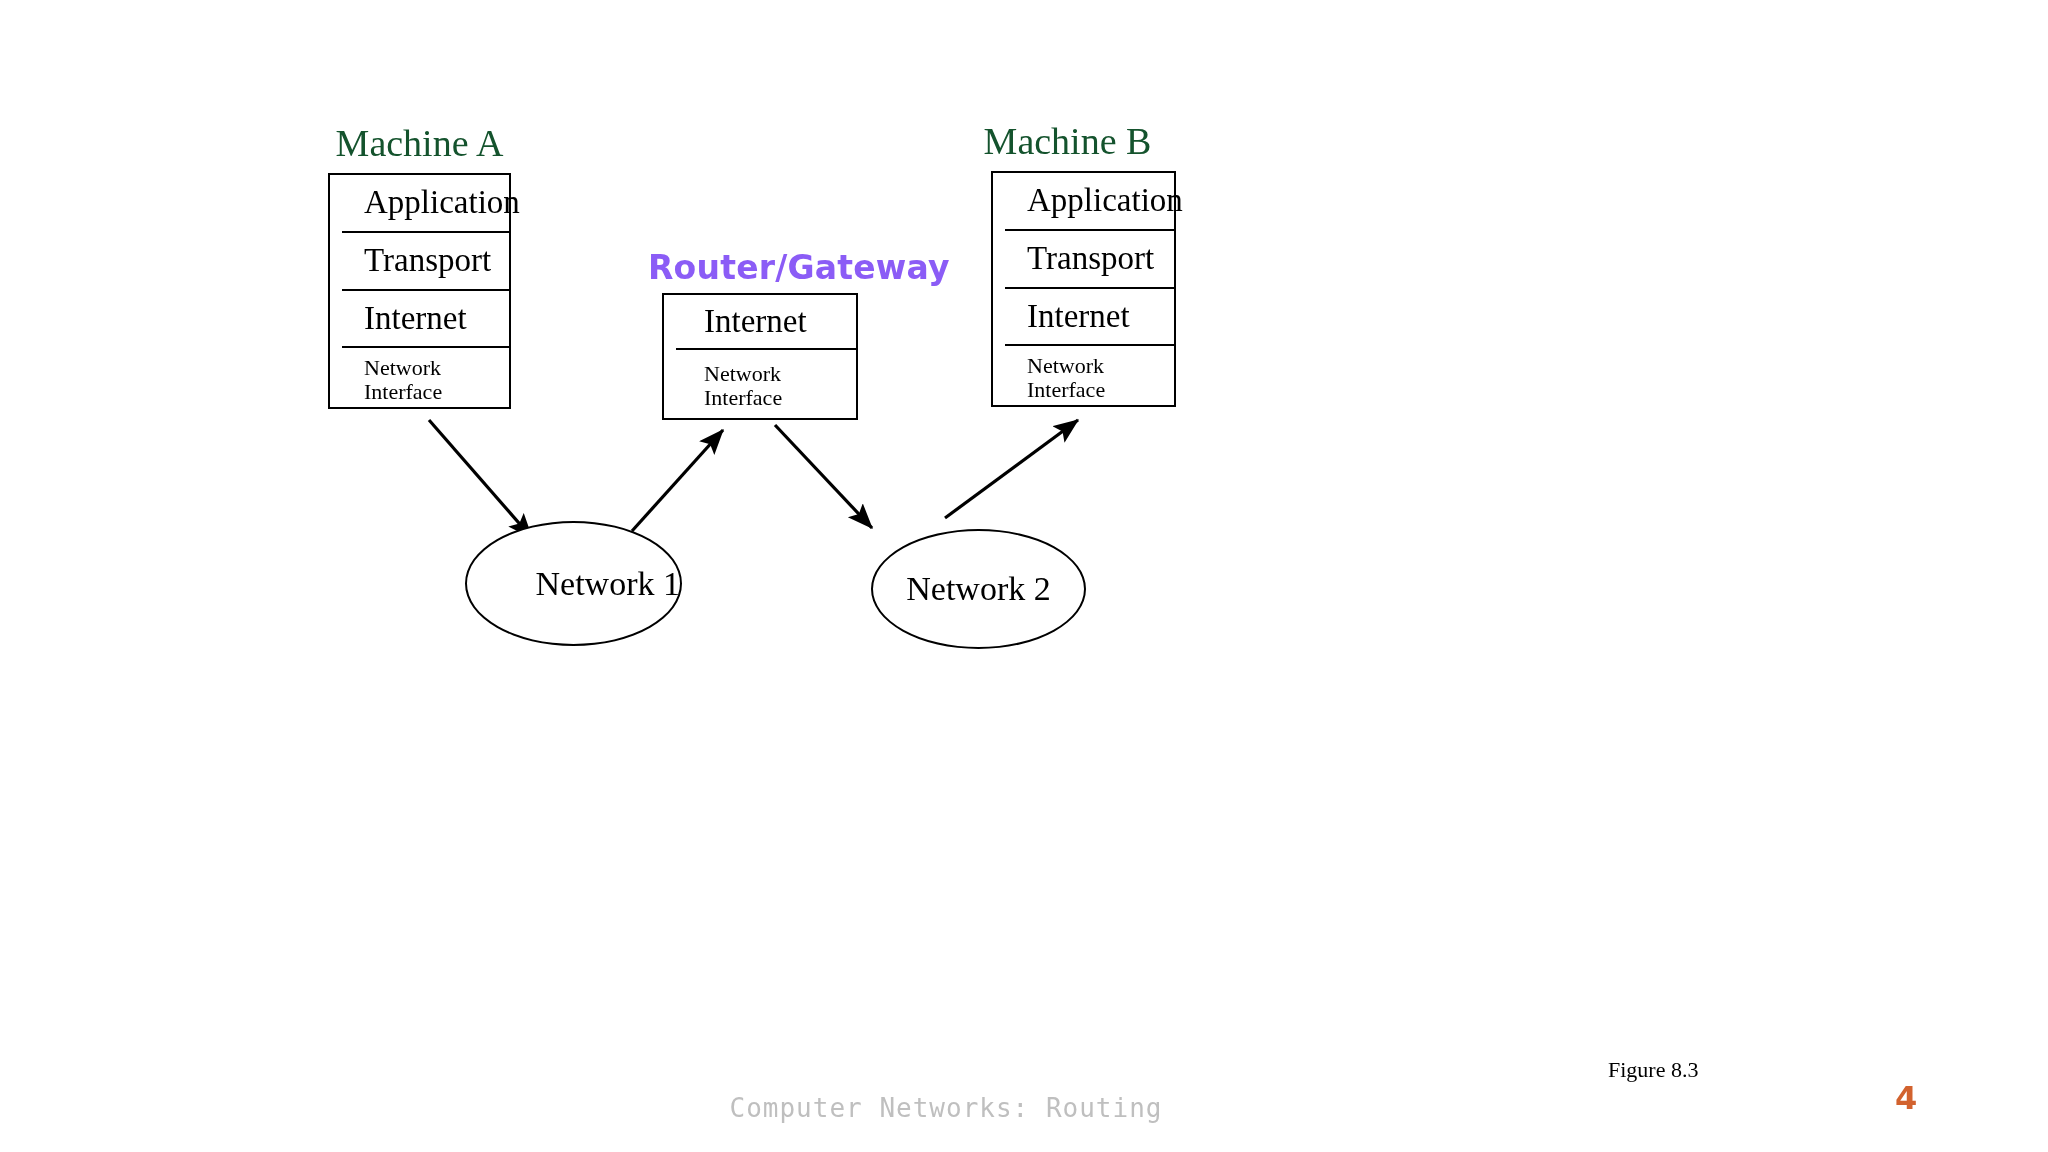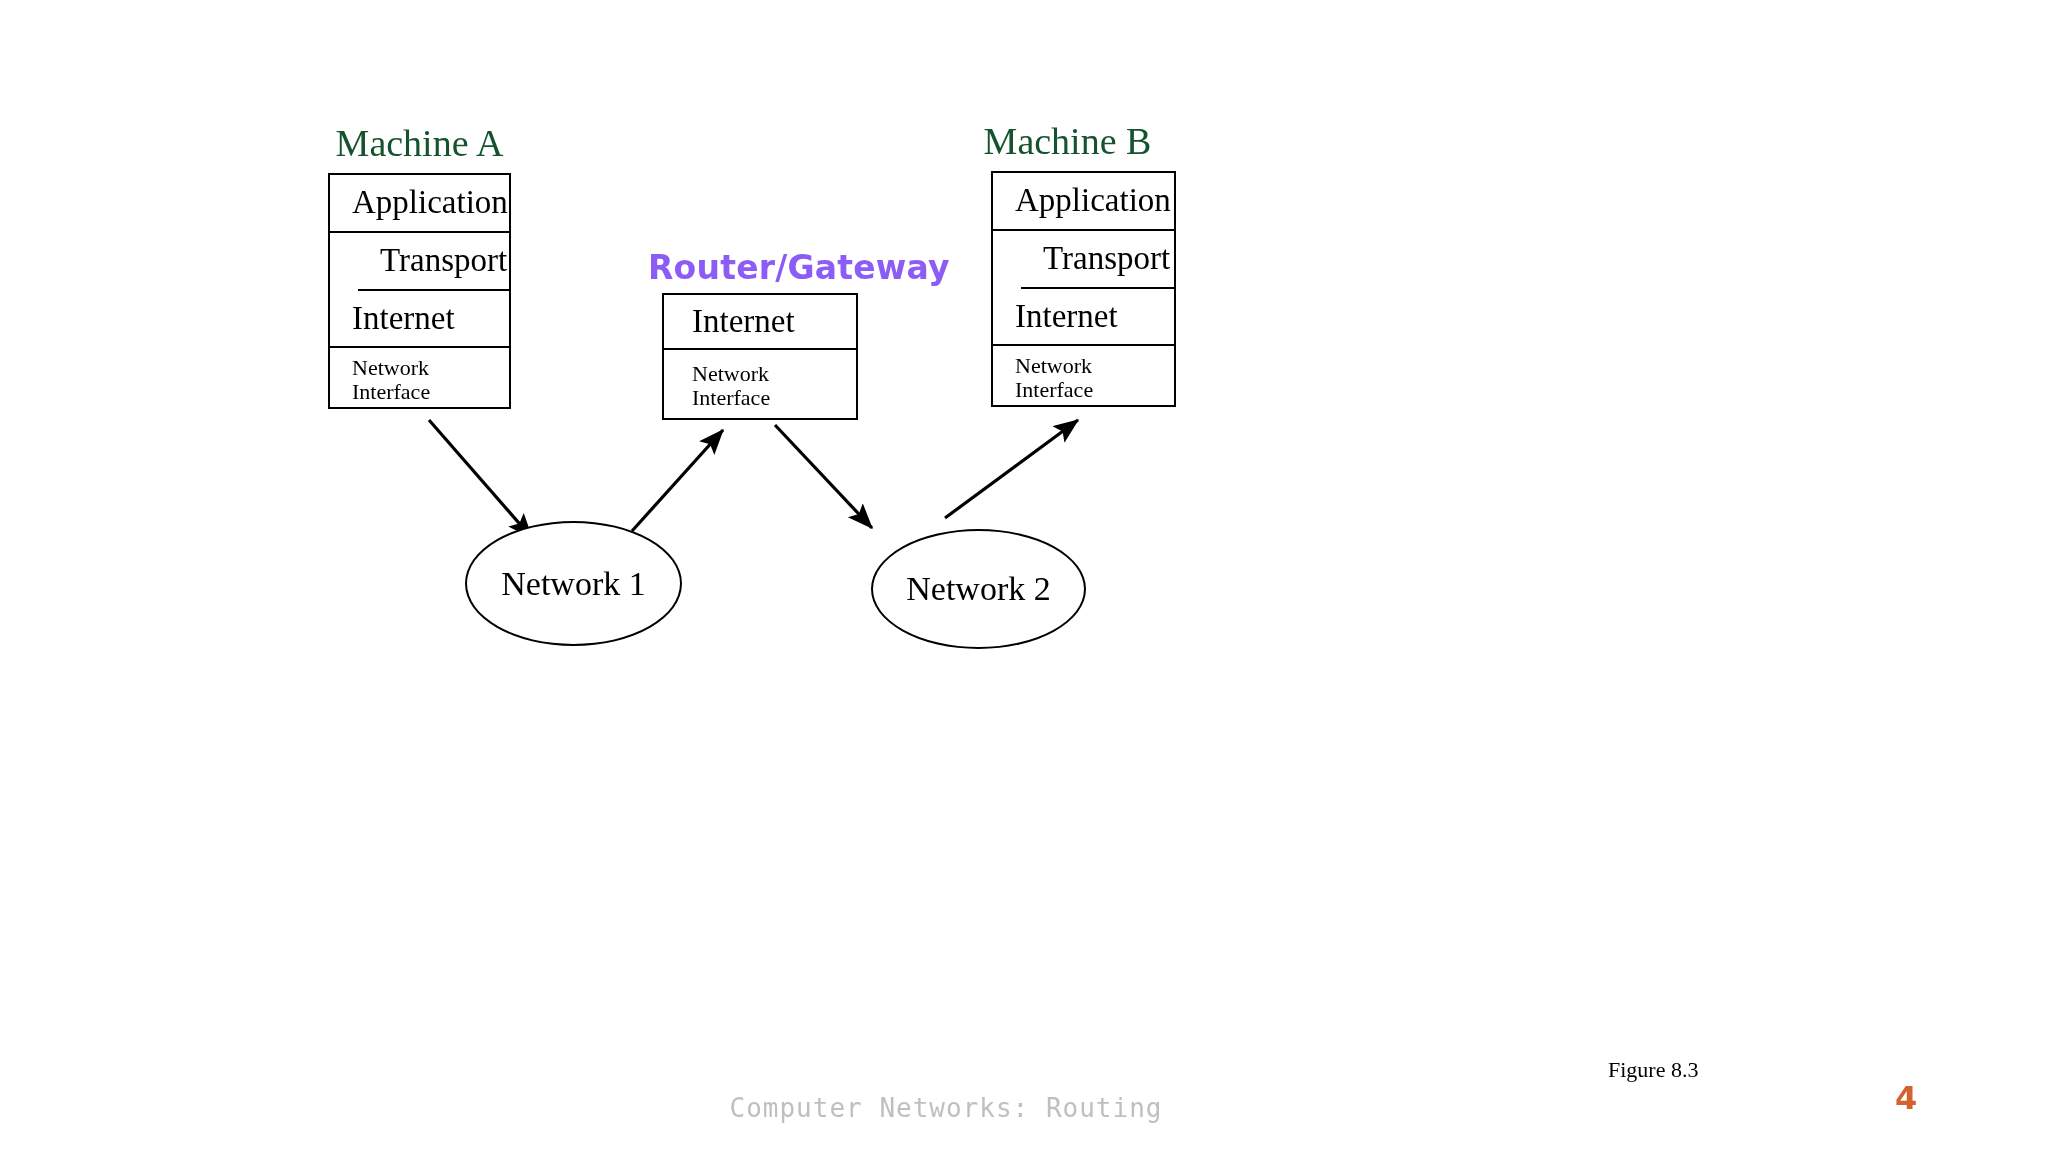--- a/index.html
+++ b/index.html
@@ -27,20 +27,21 @@
     text-align: center;
     line-height: 1;
   }
 
   
   .stack {
     position: absolute;
     border: 2px solid #000000;
     box-sizing: border-box;
     background: #ffffff;
+    padding-left: 12px;
   }
   .layer {
     box-sizing: border-box;
     border-bottom: 2px solid #000000;
     display: flex;
     align-items: center;
     justify-content: flex-start;
     padding-left: 20px;
     font-family: "Liberation Serif", "DejaVu Serif", serif;
     font-size: 33px;
@@ -56,21 +57,21 @@
     font-size: 22px;
     padding-left: 22px;
   }
 
   
   #stack-a  { left: 328px; top: 173px;  width: 183px; height: 236px; }
   #stack-b  { left: 991px; top: 171px;  width: 185px; height: 236px; }
   #stack-r  { left: 662px; top: 293px;  width: 196px; height: 127px; }
 
   .stack-a-app,  .stack-b-app  { height: 58px; }
-  .stack-a-tra,  .stack-b-tra  { height: 58px; margin-left: 28px; }
+  .stack-a-tra,  .stack-b-tra  { height: 58px; }
   .stack-a-int,  .stack-b-int  { height: 57px; }
   .stack-a-ni,   .stack-b-ni   { height: 63px; }
 
   .stack-r-int { height: 55px; }
   .stack-r-ni  { height: 72px; }
 
   
   #stack-a .layer { padding-left: 22px; }
   #stack-b .layer { padding-left: 22px; }
   #stack-r .layer { padding-left: 28px; }
@@ -100,21 +101,21 @@
     align-items: center;
     justify-content: center;
     box-sizing: border-box;
   }
   .network-node span {
     font-family: "Liberation Serif", "DejaVu Serif", serif;
     font-size: 34px;
     color: #000000;
     white-space: nowrap;
   }
-  #network-1 { left: 465px; top: 521px; width: 217px; height: 125px; }
+  #network-1 { left: 465px; top: 521px; width: 217px; height: 125px; justify-content: flex-end; }
   #network-2 { left: 871px; top: 529px; width: 215px; height: 120px; }
 
   
   #arrow-layer {
     position: absolute;
     left: 0;
     top: 0;
     width: 2048px;
     height: 1152px;
     pointer-events: none;

